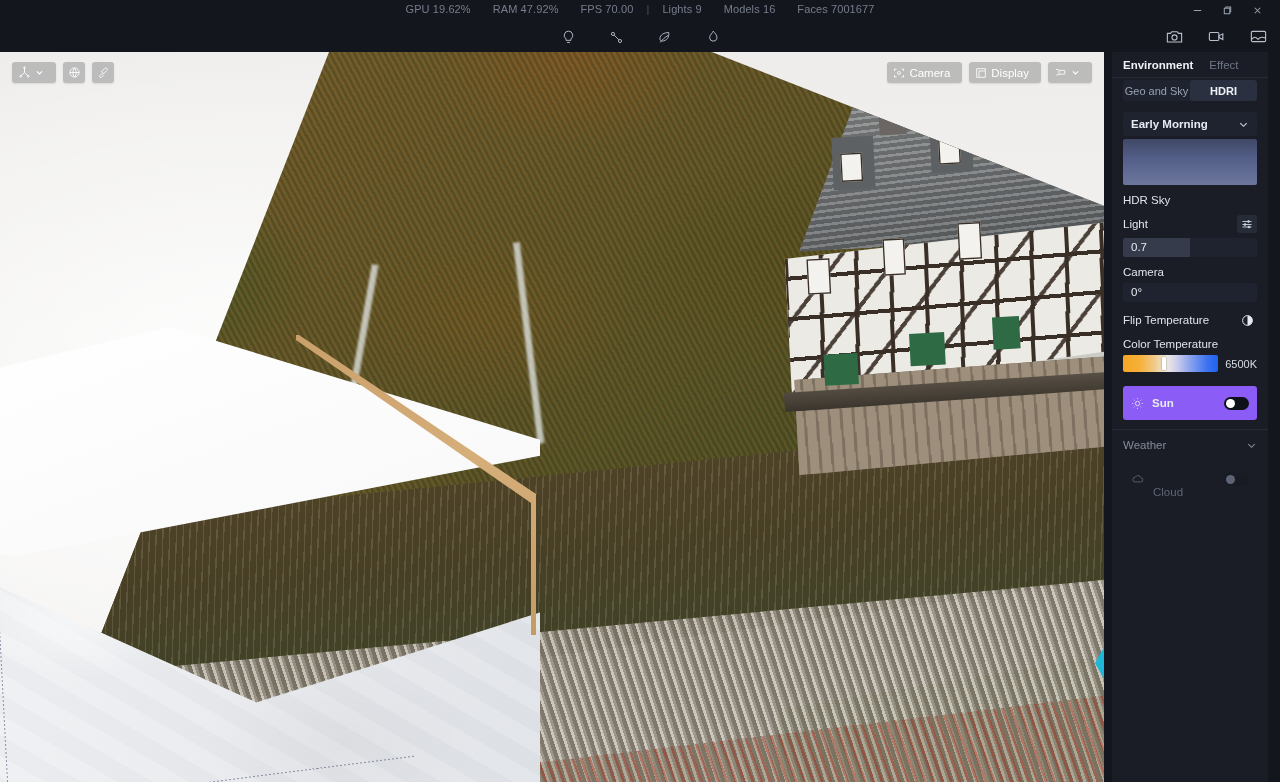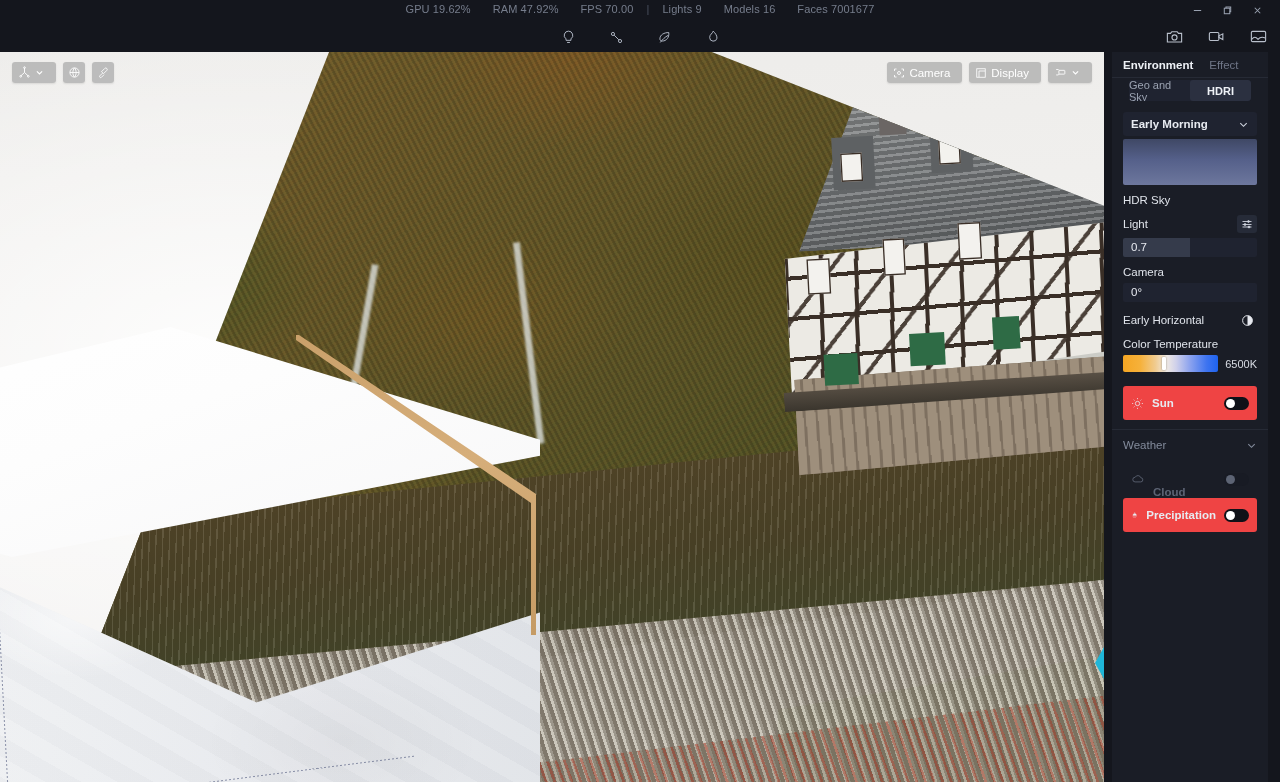--- a/index.html
+++ b/index.html
@@ -289,21 +289,21 @@
   .ptab { font-size: 11.5px; color: #6f7687; cursor: pointer; }
   .ptab.active { color: #eef1f6; font-weight: bold; }
 
   .sec-head {
     display: flex; align-items: center; justify-content: space-between;
     height: 30px; padding: 0 11px; cursor: pointer;
   }
   .sec-head .t { font-size: 11.5px; color: #838b9b; }
 
   .seg {
-    display: flex; margin: 2px 17px 0; height: 21px;
+    display: flex; margin: 2px 11px 0; height: 21px;
     background: #1f2330; border-radius: 3px; overflow: hidden;
   }
   .seg div {
     flex: 1; display: flex; align-items: center; justify-content: center;
     font-size: 11px; color: #9aa2b1; cursor: pointer;
   }
   .seg div.on { background: #2b3040; color: #eef1f6; font-weight: bold; border-radius: 3px; }
 
   .dropdown {
     margin: 11px 11px 0; height: 24px; background: #1f2330; border-radius: 3px;
@@ -352,25 +352,25 @@
   }
   .ct-knob {
     position: absolute; top: 2px; width: 4px; height: 13px; border-radius: 1px;
     background: #ffffff; box-shadow: 0 0 2px rgba(0,0,0,.45);
   }
   .ct-val { font-size: 11px; color: #d7dbe3; white-space: nowrap; }
 
   .toggle-row {
     display: flex; align-items: center; gap: 8px;
     height: 34px; margin: 2px 11px 0; padding: 0 8px;
-    background: #ef4444; border-radius: 3px; cursor: pointer;
+    background: #8b5cf6; border-radius: 3px; cursor: pointer;
   }
   .toggle-row.flat { background: transparent; }
   .toggle-row .nm { font-size: 11.5px; color: #e7eaf0; font-weight: bold; flex: 1; }
-  .toggle-row.dim .nm { color: #5d6474; font-weight: bold; margin-top: 25px; }
+  .toggle-row.dim .nm { color: #5d6474; font-weight: normal; margin-top: 25px; }
   .sw {
     width: 25px; height: 13px; border-radius: 7px; background: #0f1118;
     position: relative; flex: none;
   }
   .sw i {
     position: absolute; top: 2px; left: 2px; width: 9px; height: 9px;
     border-radius: 50%; background: #ffffff; display: block;
   }
   .toggle-row.dim .sw { background: #181b24; }
   .toggle-row.dim .sw i { background: #5d6474; }
@@ -614,21 +614,21 @@
       <span class="slider-val">0.7</span>
     </div>
 
     <div class="lbl">Camera</div>
     <div class="slider-field">
       <div class="slider-fill" style="width:0%"></div>
       <span class="slider-val">0°</span>
     </div>
 
     <div class="row-lbl">
-      <span class="t">Early Horizontal</span>
+      <span class="t">Flip Temperature</span>
       <span class="iconbtn plain">
         <svg width="13" height="13" viewBox="0 0 24 24">
           <circle cx="12" cy="12" r="9" fill="none" stroke="#e7eaf0" stroke-width="1.8"></circle>
           <path d="M12 3a9 9 0 0 1 0 18z" fill="#e7eaf0"></path>
         </svg>
       </span>
     </div>
 
     <div class="lbl">Color Temperature</div>
     <div class="ct-row">
@@ -664,27 +664,15 @@
         <path d="M7 17h9.5a3.6 3.6 0 0 0 .3-7.2A5.2 5.2 0 0 0 7.2 9 4 4 0 0 0 7 17z"></path>
       </svg>
       <span class="nm">Cloud</span>
       <span class="sw">
           <i></i>
         </span>
     </div>
 
 
 
-    <div class="toggle-row">
-      <svg width="14" height="14" viewBox="0 0 24 24" fill="none" stroke="#e7eaf0" stroke-width="1.5">
-        <path d="M12 3v3"></path>
-        <path d="M6.5 13h11a5.5 5.5 0 0 0-11 0z" fill="#e7eaf0"></path>
-        <path d="M5 15.5h14"></path>
-        <path d="M8.5 18.5l-.8 2M12 18.5l-.8 2M15.5 18.5l-.8 2"></path>
-      </svg>
-      <span class="nm">Precipitation</span>
-      <span class="sw">
-          <i></i>
-        </span>
-    </div>
 
   </div>
 </div>
 
 </body></html>

